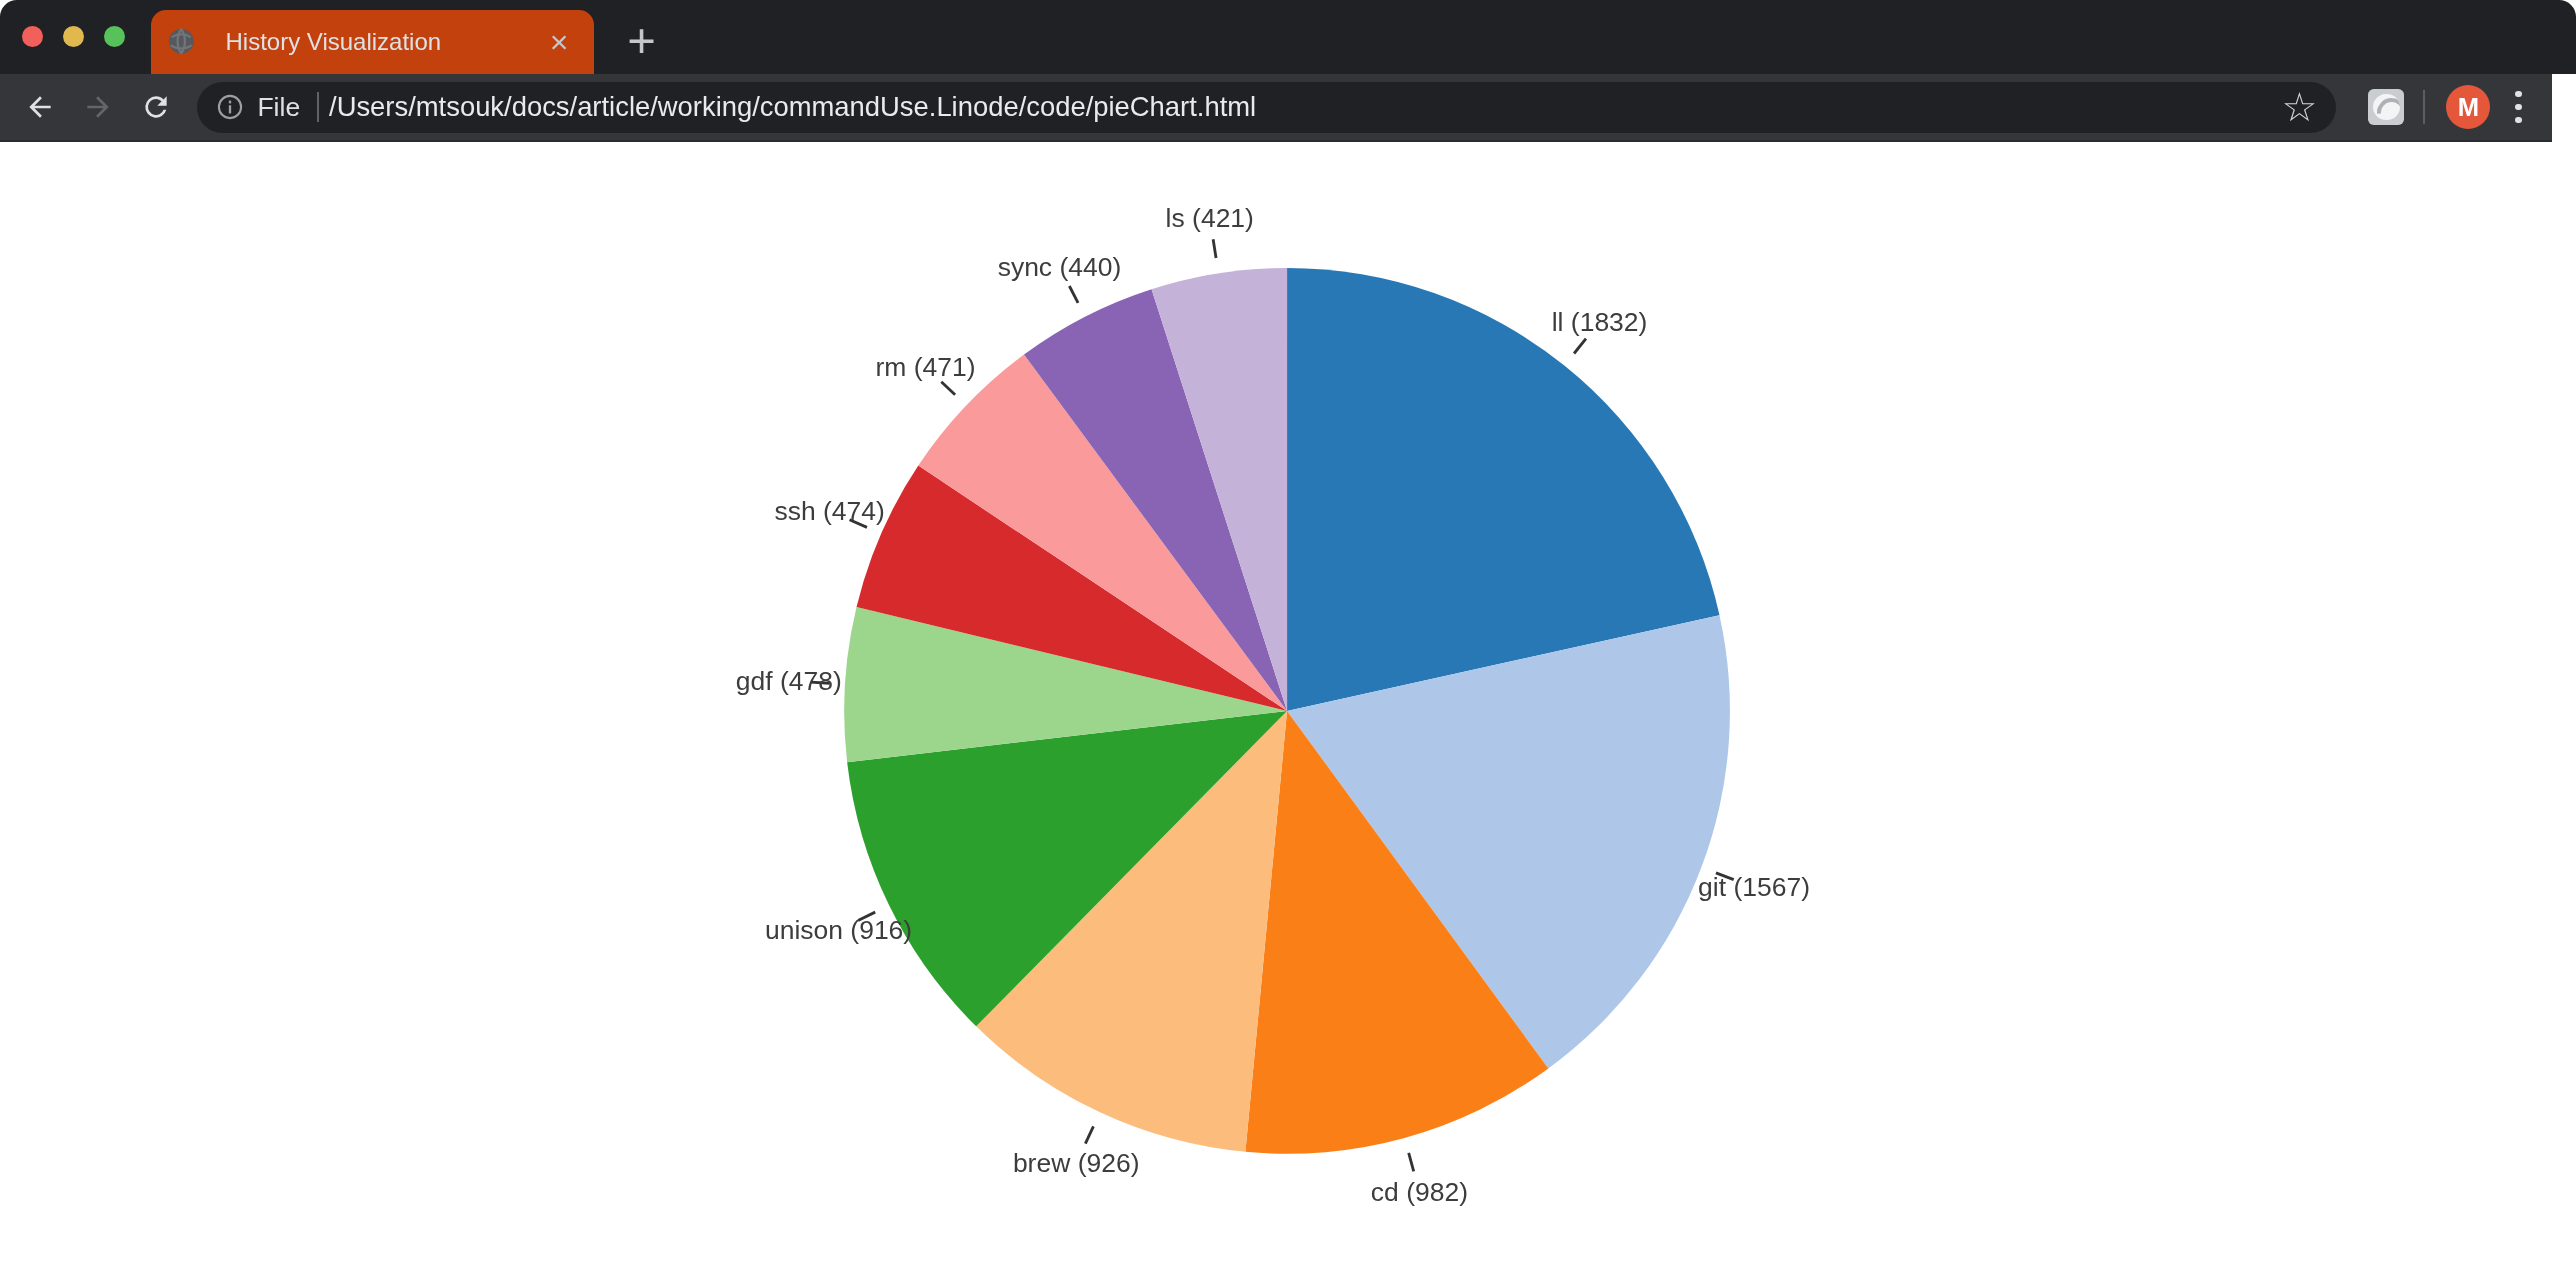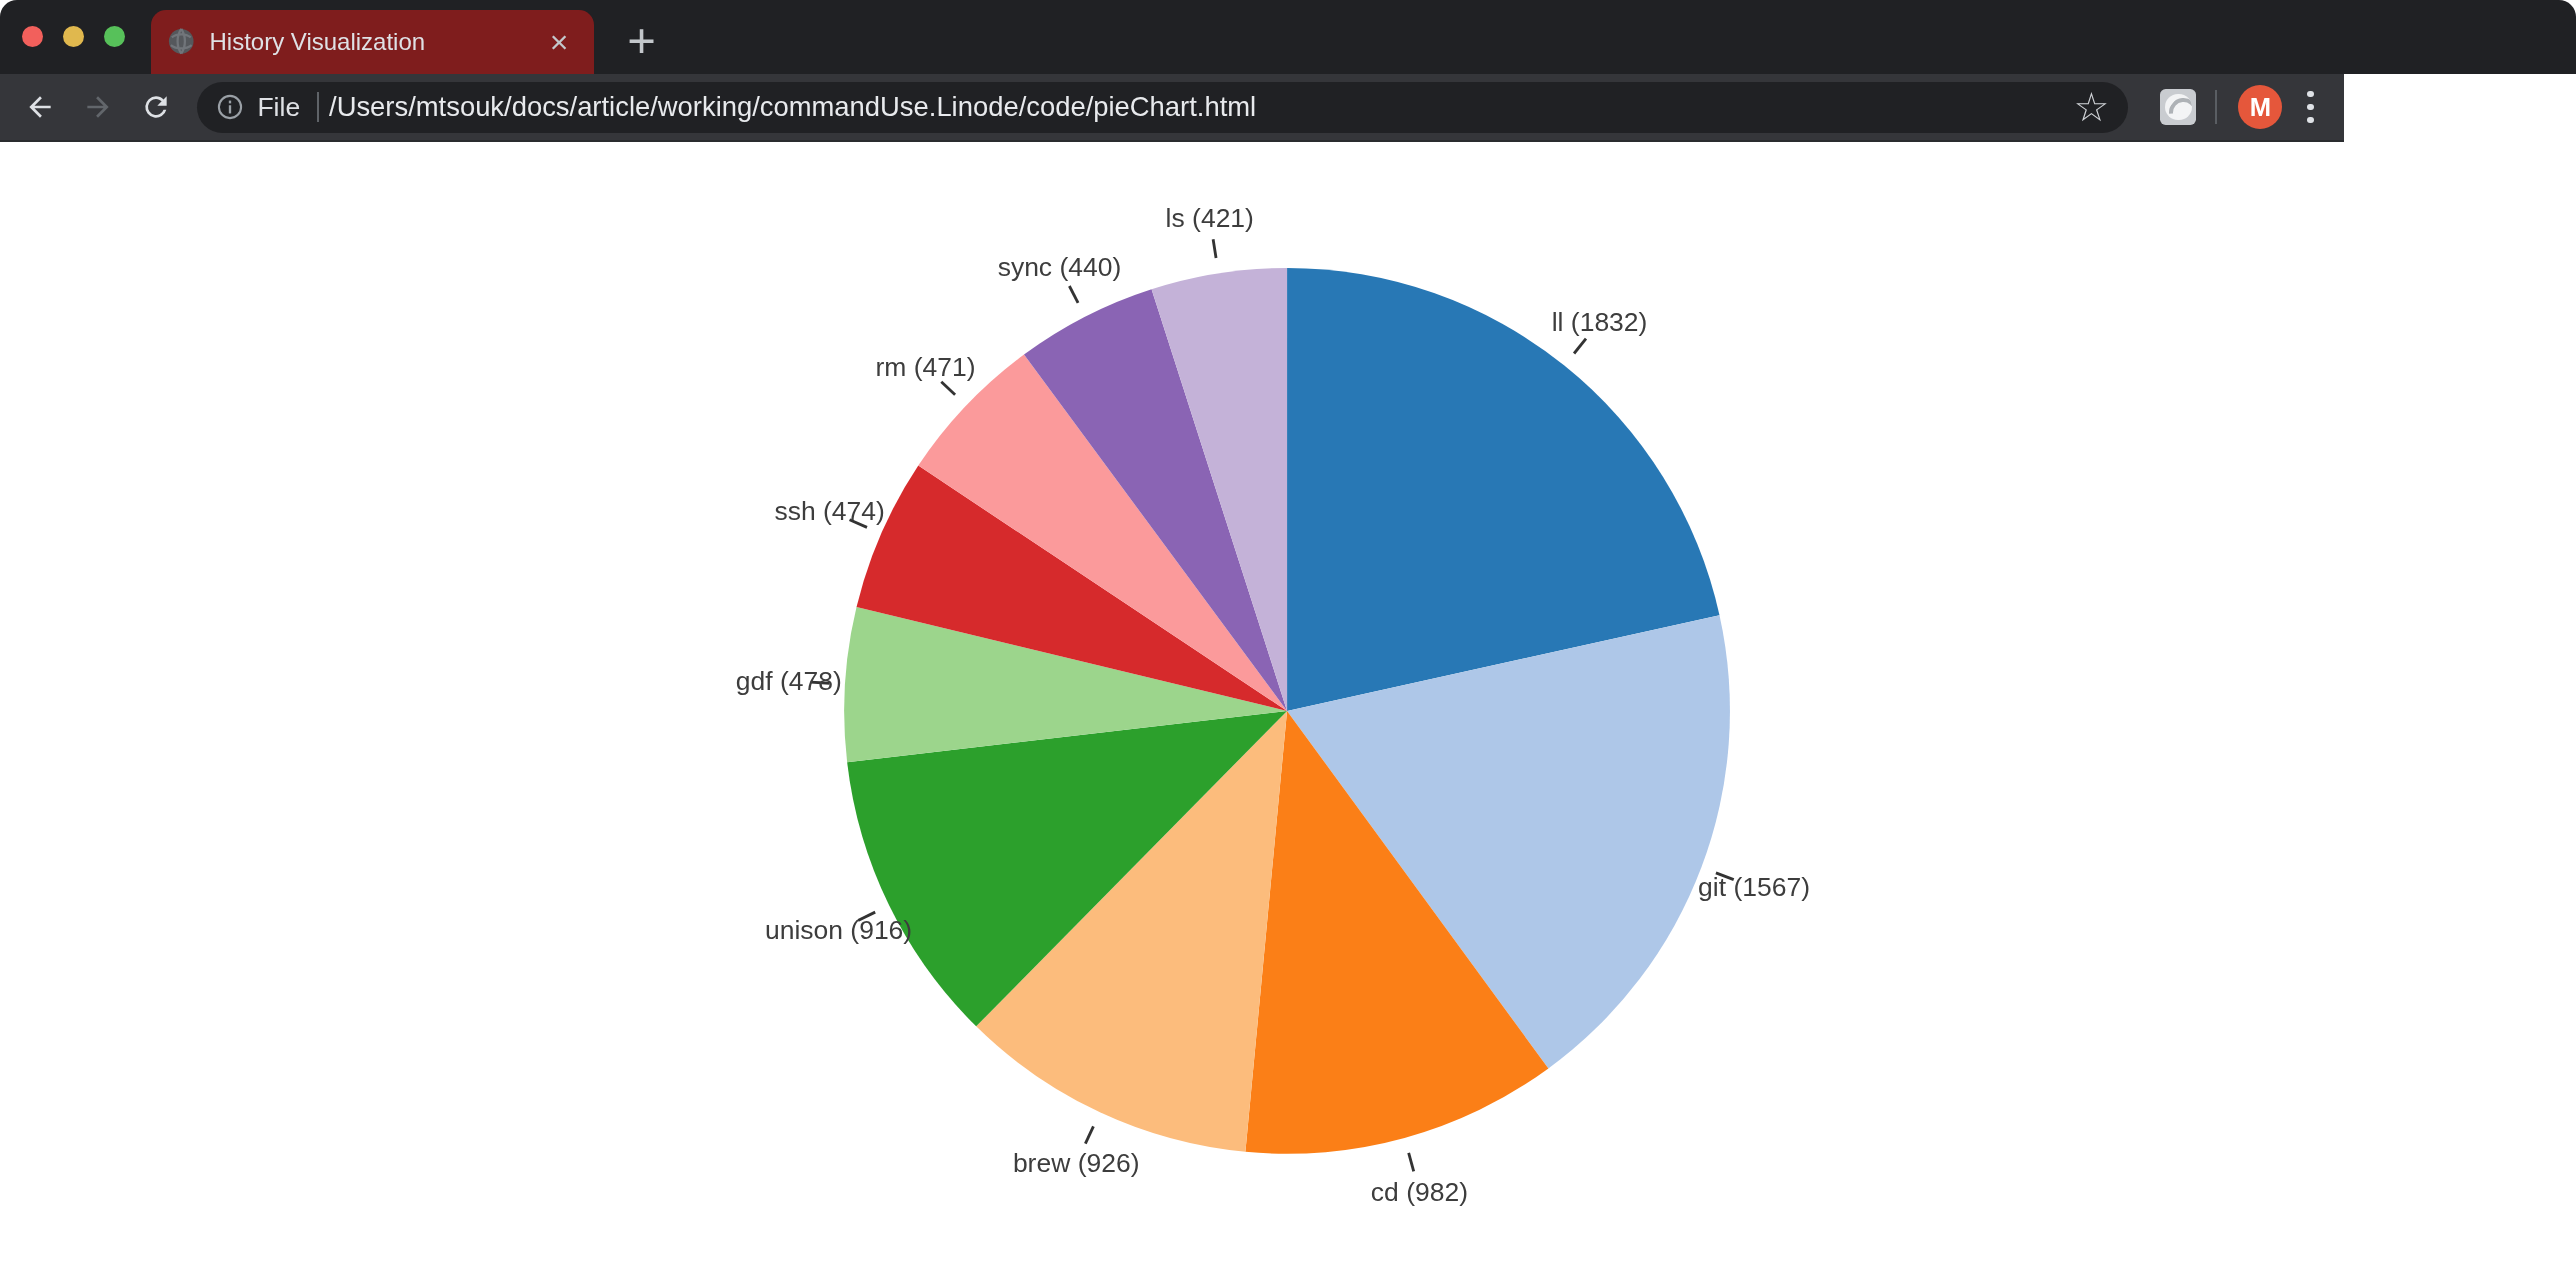--- a/index.html
+++ b/index.html
@@ -4,32 +4,32 @@
 <style>
   html,body{margin:0;padding:0;background:#ffffff;width:2576px;height:1277px;overflow:hidden;
             font-family:"Liberation Sans",sans-serif;}
   .window{position:relative;width:2576px;height:1277px;background:#fff;}
 
   
   .tabstrip{position:absolute;left:0;top:0;width:2576px;height:74px;background:#202124;
             border-radius:17px 17px 0 0;}
   .traffic{position:absolute;left:22px;top:25.6px;display:flex;gap:20px;}
   .light{width:21px;height:21px;border-radius:50%;}
-  .tab{position:absolute;left:151px;top:9.5px;width:443px;height:64px;background:#7f1d1d;
-       border-radius:15px 15px 0 0;display:flex;align-items:center;padding:0 17px;box-sizing:border-box;}
+  .tab{position:absolute;left:151px;top:9.5px;width:443px;height:64px;background:#c2410c;
+       border-radius:15px 15px 0 0;display:flex;align-items:center;padding:0 17px;box-sizing:border-box;gap:16px;}
   .favicon{width:26.5px;height:26.5px;flex:0 0 auto;margin-right:15px;}
   .tab-title{flex:1 1 auto;color:#dfe1e5;font-size:24px;white-space:nowrap;overflow:hidden;
              text-overflow:ellipsis;}
   .tab-close{flex:0 0 auto;color:#c3c7cb;font-size:32px;line-height:32px;width:36px;height:36px;
              display:flex;align-items:center;justify-content:center;border-radius:50%;}
   .newtab{position:absolute;left:617px;top:16px;width:49px;height:49px;display:flex;align-items:center;
           justify-content:center;color:#c3c7cb;font-size:49px;font-weight:200;line-height:49px;}
 
   
-  .toolbar{position:absolute;left:0;top:74px;width:2344px;height:68px;background:#35363a;
+  .toolbar{position:absolute;left:0;top:74px;width:2552px;height:68px;background:#35363a;
            display:flex;align-items:center;padding:0 17px;box-sizing:border-box;
            border-bottom:2.8px solid #2a2c2f;}
   .navbtn{width:45px;height:45px;display:flex;align-items:center;justify-content:center;flex:0 0 auto;
           margin-right:13.2px;}
   .navbtn svg{width:32px;height:32px;}
   .urlbar{flex:1 1 auto;height:51px;background:#202124;border-radius:25.6px;display:flex;
           align-items:center;padding:0 19px;margin:0 13.2px 0 5.7px;box-sizing:border-box;min-width:0;}
   .info-icon{flex:0 0 auto;}
   .scheme{color:#dfe1e5;font-size:26.5px;margin:0 17px 0 13.2px;flex:0 0 auto;}
   .url-sep{width:1.9px;height:30px;background:#5f6368;flex:0 0 auto;}

